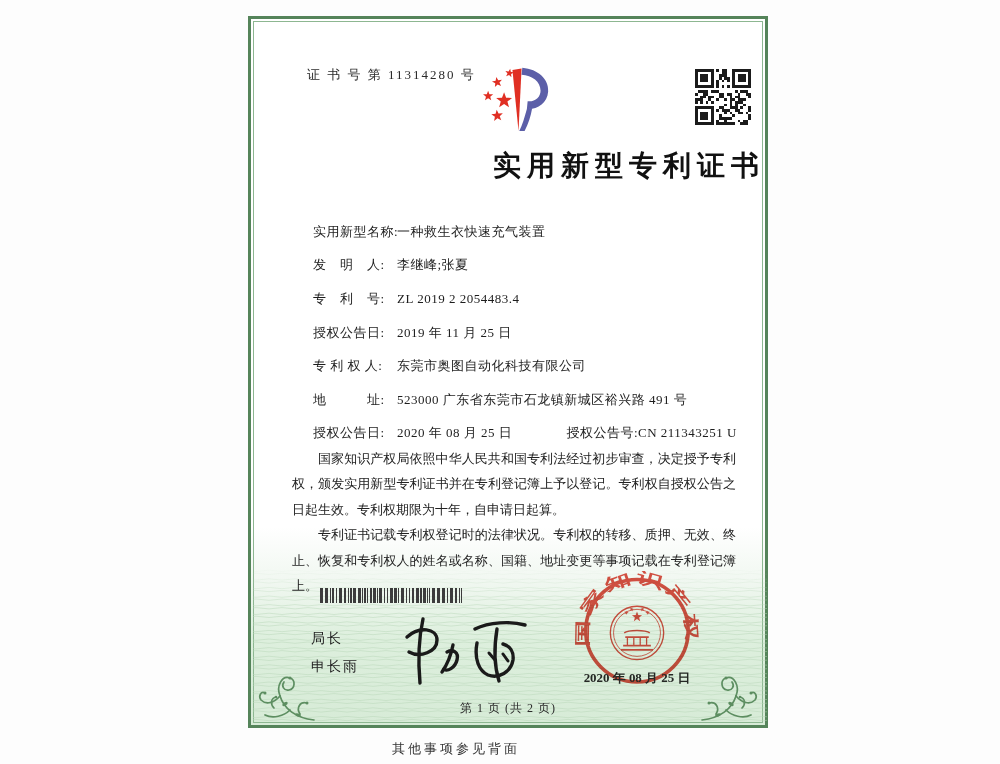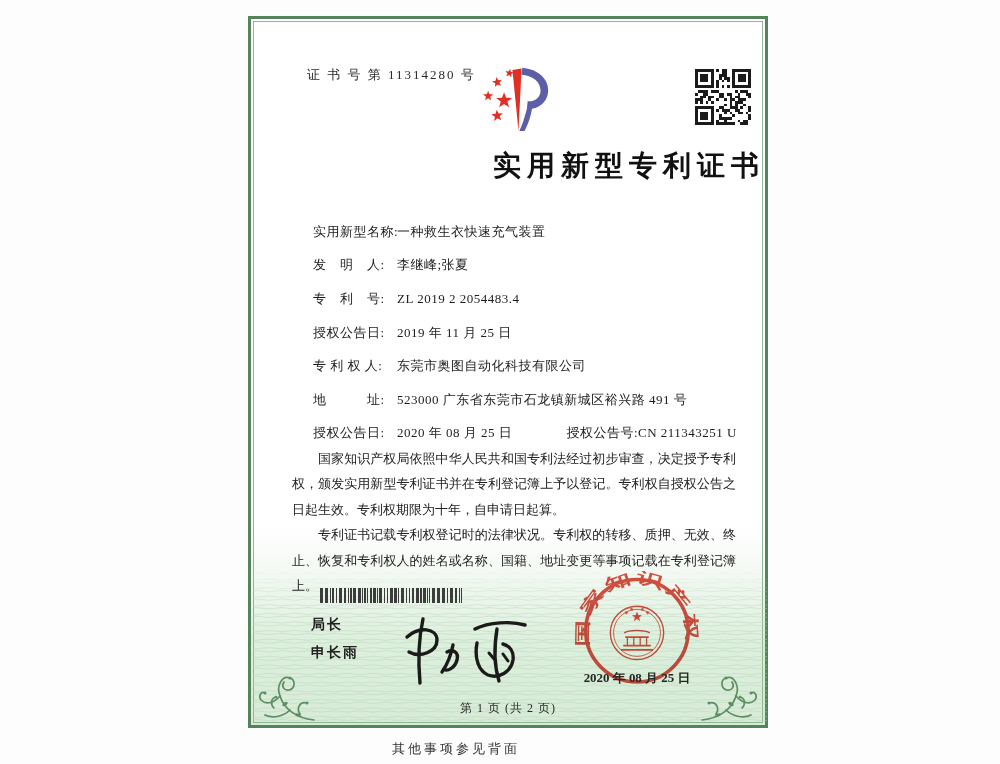--- a/index.html
+++ b/index.html
@@ -32,21 +32,21 @@
   .grant .gl2 { display:inline-block; width:90px; margin-left:12px;text-align:right; }
 
   .paras { position:absolute; left:41px; right:29px; top:427px; font-size:13px;
            line-height:25.4px; text-align:justify; color:#222; }
   .paras p { text-indent:2em; }
 
   .barcode { position:absolute; left:69px; top:569px; width:146px; height:15px;
              display:flex; align-items:stretch; }
   .barcode i { display:block; height:100%; }
 
-  .director { position:absolute; left:60px; top:592px; font-size:14px; font-weight:bold;
+  .director { position:absolute; left:60px; top:606px; font-size:14px; font-weight:normal;
               letter-spacing:2px; color:#222; line-height:28px; }
   .signature { position:absolute; left:138px; top:588px; width:160px; height:84px; }
 
   .seal { position:absolute; left:322px; top:552px; width:128px; height:128px;
           mix-blend-mode:multiply; }
 
   .page-no { position:absolute; left:0; right:0; bottom:8px; text-align:center;
              font-size:12px; letter-spacing:1px; color:#2a2a2a; }
 
   .back-note { position:absolute; left:0; width:912px; top:740px; text-align:center;

